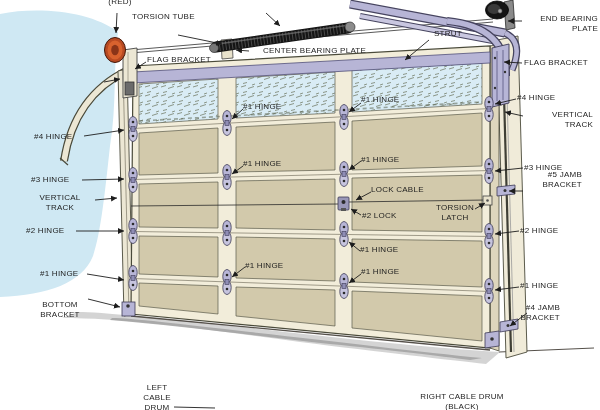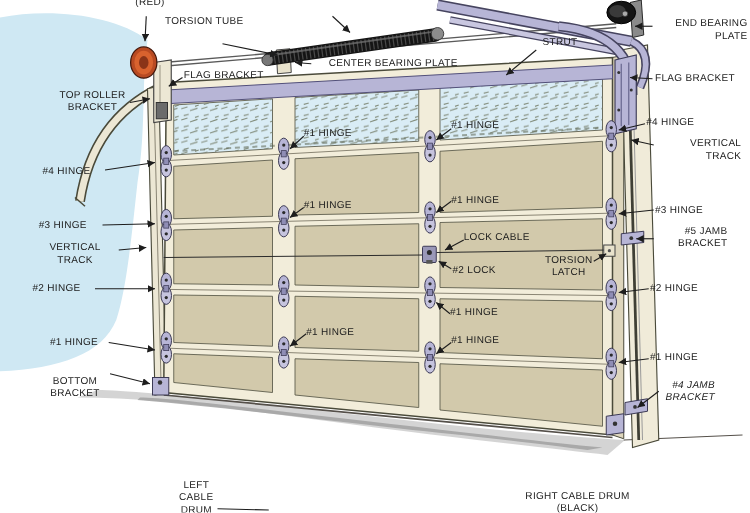--- a/index.html
+++ b/index.html
@@ -246,21 +246,20 @@
   </g>
 </svg>
 
 <div class="lbl" style="left:98px;top:-3px;width:44px;">(RED)</div>
 <div class="lbl" style="left:132px;top:12px;text-align:right;">TORSION TUBE</div>
 <div class="lbl" style="left:147px;top:55px;">FLAG BRACKET</div>
 <div class="lbl" style="left:263px;top:46px;">CENTER BEARING PLATE</div>
 <div class="lbl" style="left:418px;top:29px;margin-left:16px;">STRUT</div>
 <div class="lbl wrap ta-l" style="left:524px;top:14px;width:74px;">END BEARING PLATE</div>
 <div class="lbl" style="left:524px;top:58px;">FLAG BRACKET</div>
-<div class="lbl wrap" style="left:42px;top:71px;width:64px;">TOP ROLLER BRACKET</div>
 <div class="lbl" style="left:34px;top:132px;">#4 HINGE</div>
 <div class="lbl" style="left:31px;top:175px;">#3 HINGE</div>
 <div class="lbl wrap" style="left:28px;top:193px;width:64px;">VERTICAL TRACK</div>
 <div class="lbl" style="left:26px;top:226px;">#2 HINGE</div>
 <div class="lbl" style="left:40px;top:269px;">#1 HINGE</div>
 <div class="lbl wrap" style="left:30px;top:300px;width:60px;">BOTTOM BRACKET</div>
 
 <div class="lbl" style="left:243px;top:102px;">#1 HINGE</div>
 <div class="lbl" style="left:361px;top:95px;">#1 HINGE</div>
 <div class="lbl" style="left:243px;top:159px;">#1 HINGE</div>
@@ -268,21 +267,21 @@
 <div class="lbl" style="left:371px;top:185px;">LOCK CABLE</div>
 <div class="lbl" style="left:362px;top:211px;">#2 LOCK</div>
 <div class="lbl wrap" style="left:432px;top:203px;width:46px;">TORSION LATCH</div>
 <div class="lbl" style="left:360px;top:245px;">#1 HINGE</div>
 <div class="lbl" style="left:245px;top:261px;">#1 HINGE</div>
 <div class="lbl" style="left:361px;top:267px;">#1 HINGE</div>
 
 <div class="lbl" style="left:517px;top:93px;">#4 HINGE</div>
 <div class="lbl wrap ta-l" style="left:525px;top:110px;width:68px;">VERTICAL TRACK</div>
 <div class="lbl" style="left:524px;top:163px;">#3 HINGE</div>
-<div class="lbl wrap ta-l" style="left:524px;top:180px;width:58px;">#5 JAMB BRACKET</div>
+<div class="lbl wrap ta-l" style="left:524px;top:170px;width:58px;">#5 JAMB BRACKET</div>
 <div class="lbl" style="left:520px;top:226px;">#2 HINGE</div>
 <div class="lbl" style="left:520px;top:281px;">#1 HINGE</div>
-<div class="lbl wrap ta-l" style="left:514px;top:303px;width:58px;font-style:italic;">#4 JAMB BRACKET</div>
+<div class="lbl wrap ta-l" style="left:502px;top:303px;width:58px;">#4 JAMB BRACKET</div>
 
 <div class="lbl wrap" style="left:135px;top:383px;width:44px;">LEFT CABLE DRUM</div>
 <div class="lbl wrap" style="left:420px;top:392px;width:84px;">RIGHT CABLE DRUM (BLACK)</div>
 
 </div>
 
 </body></html>

